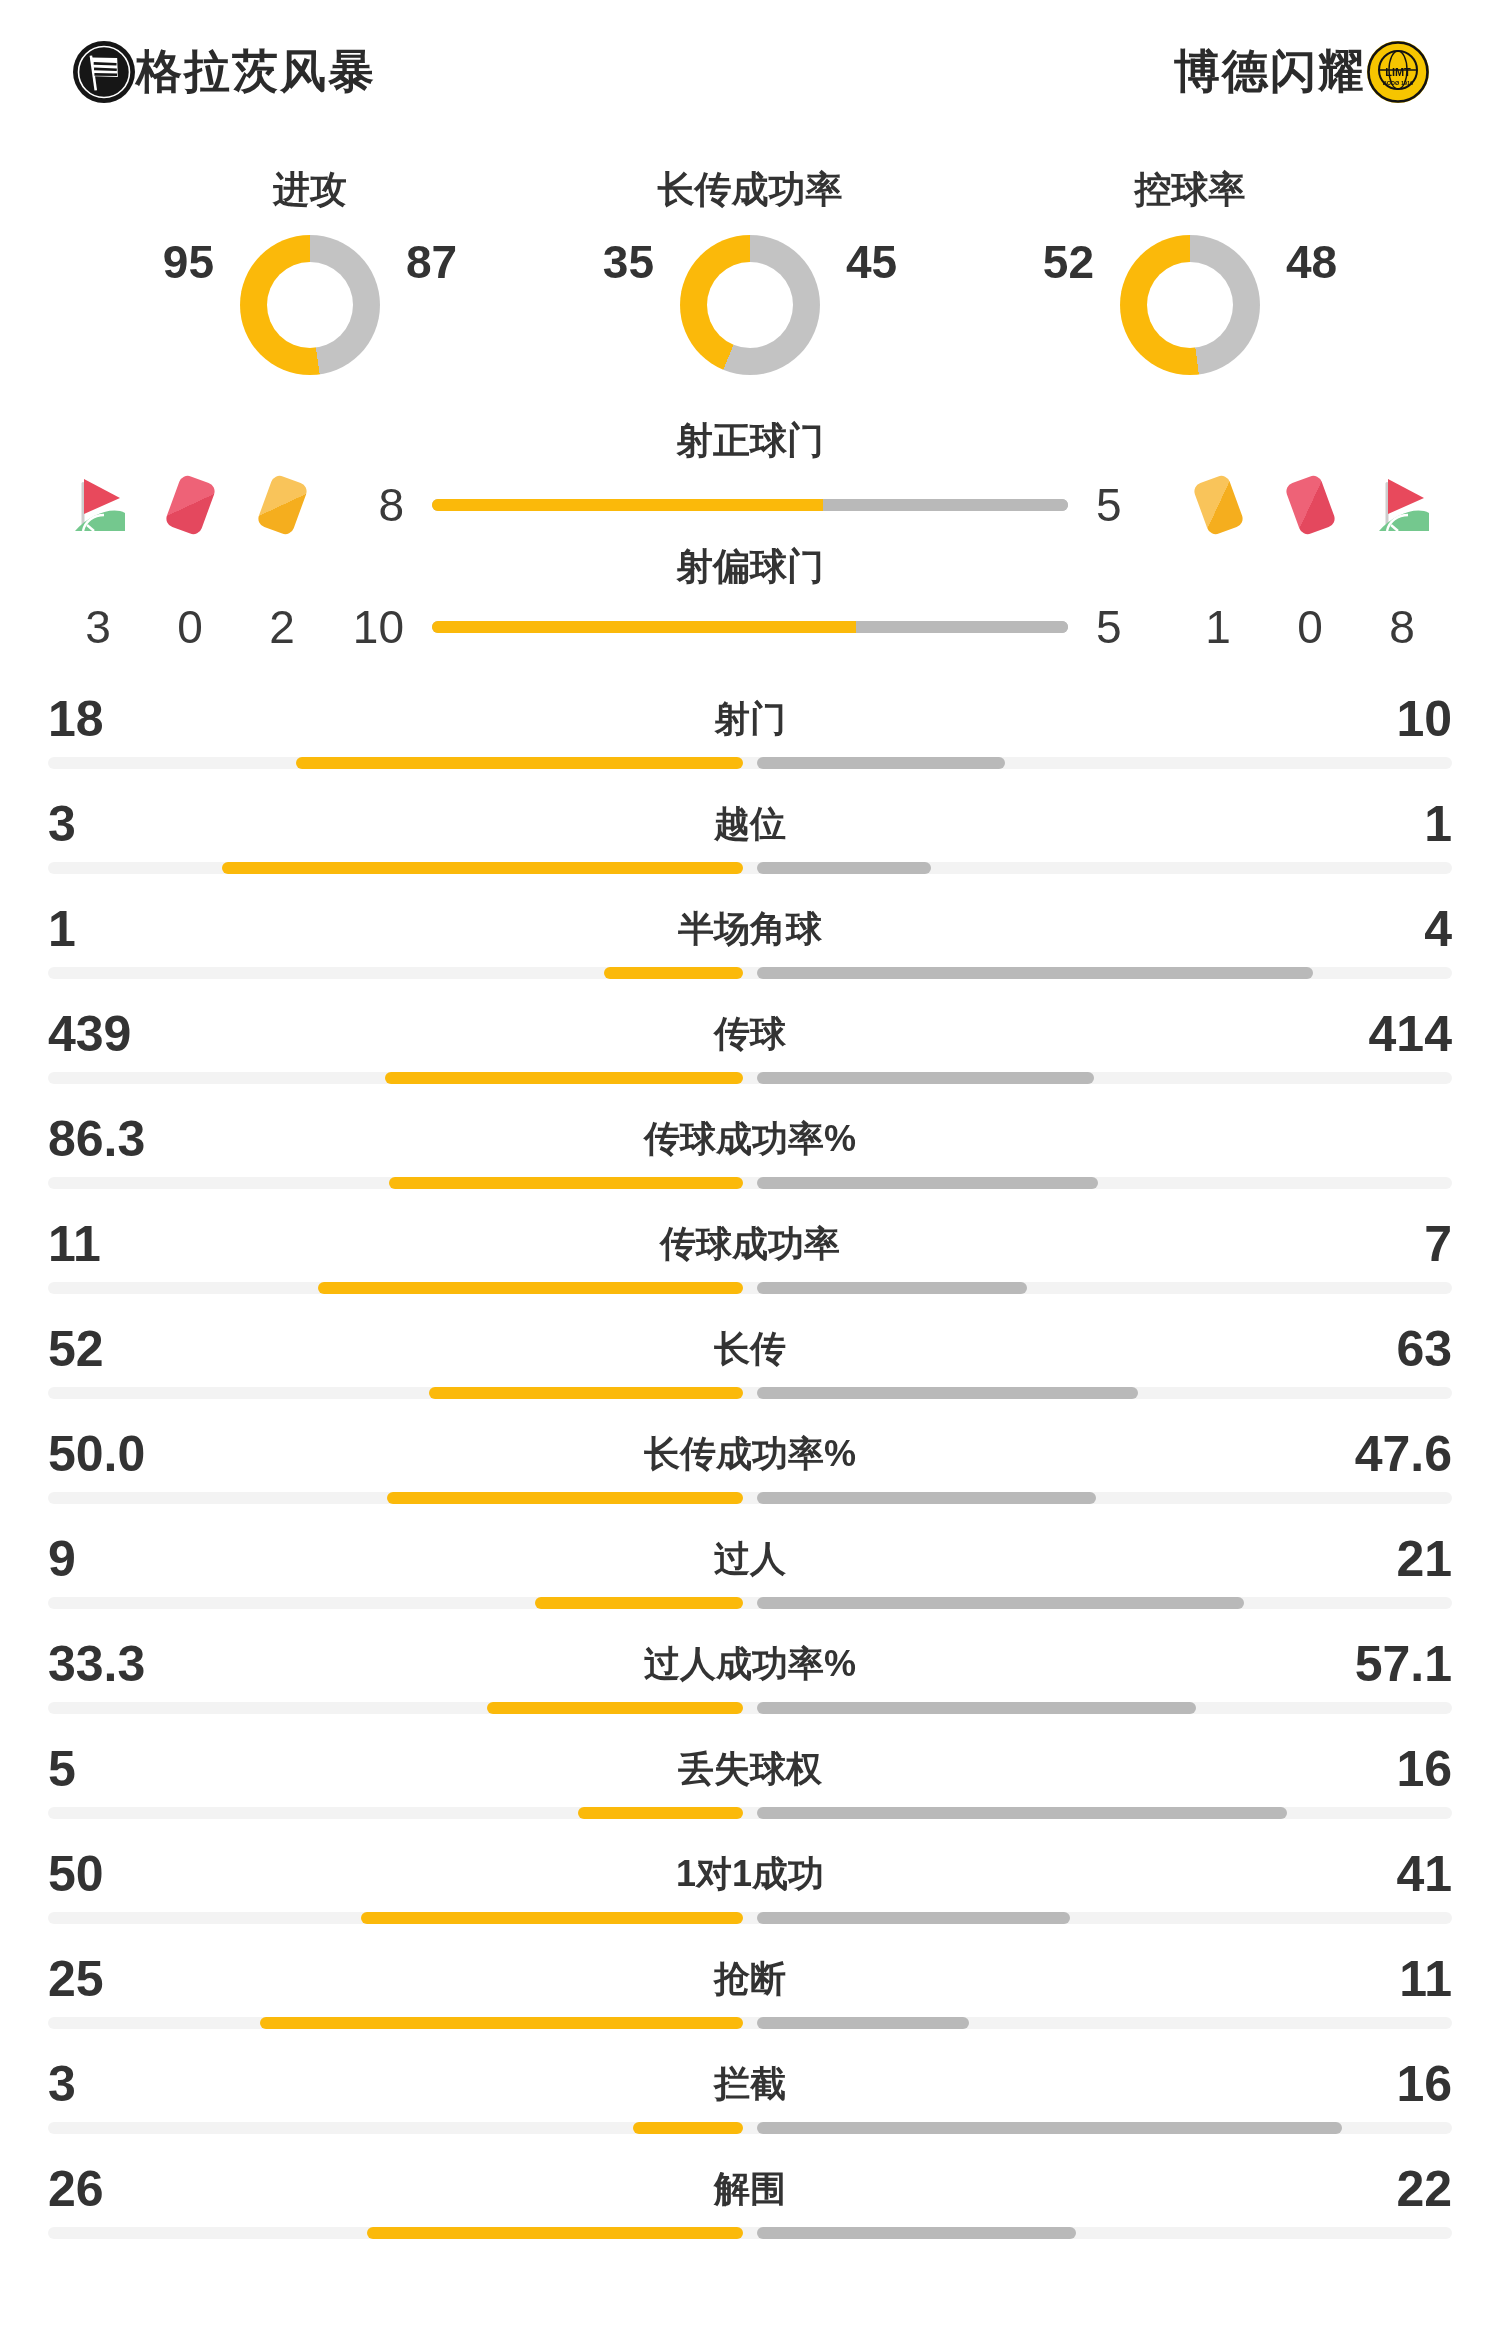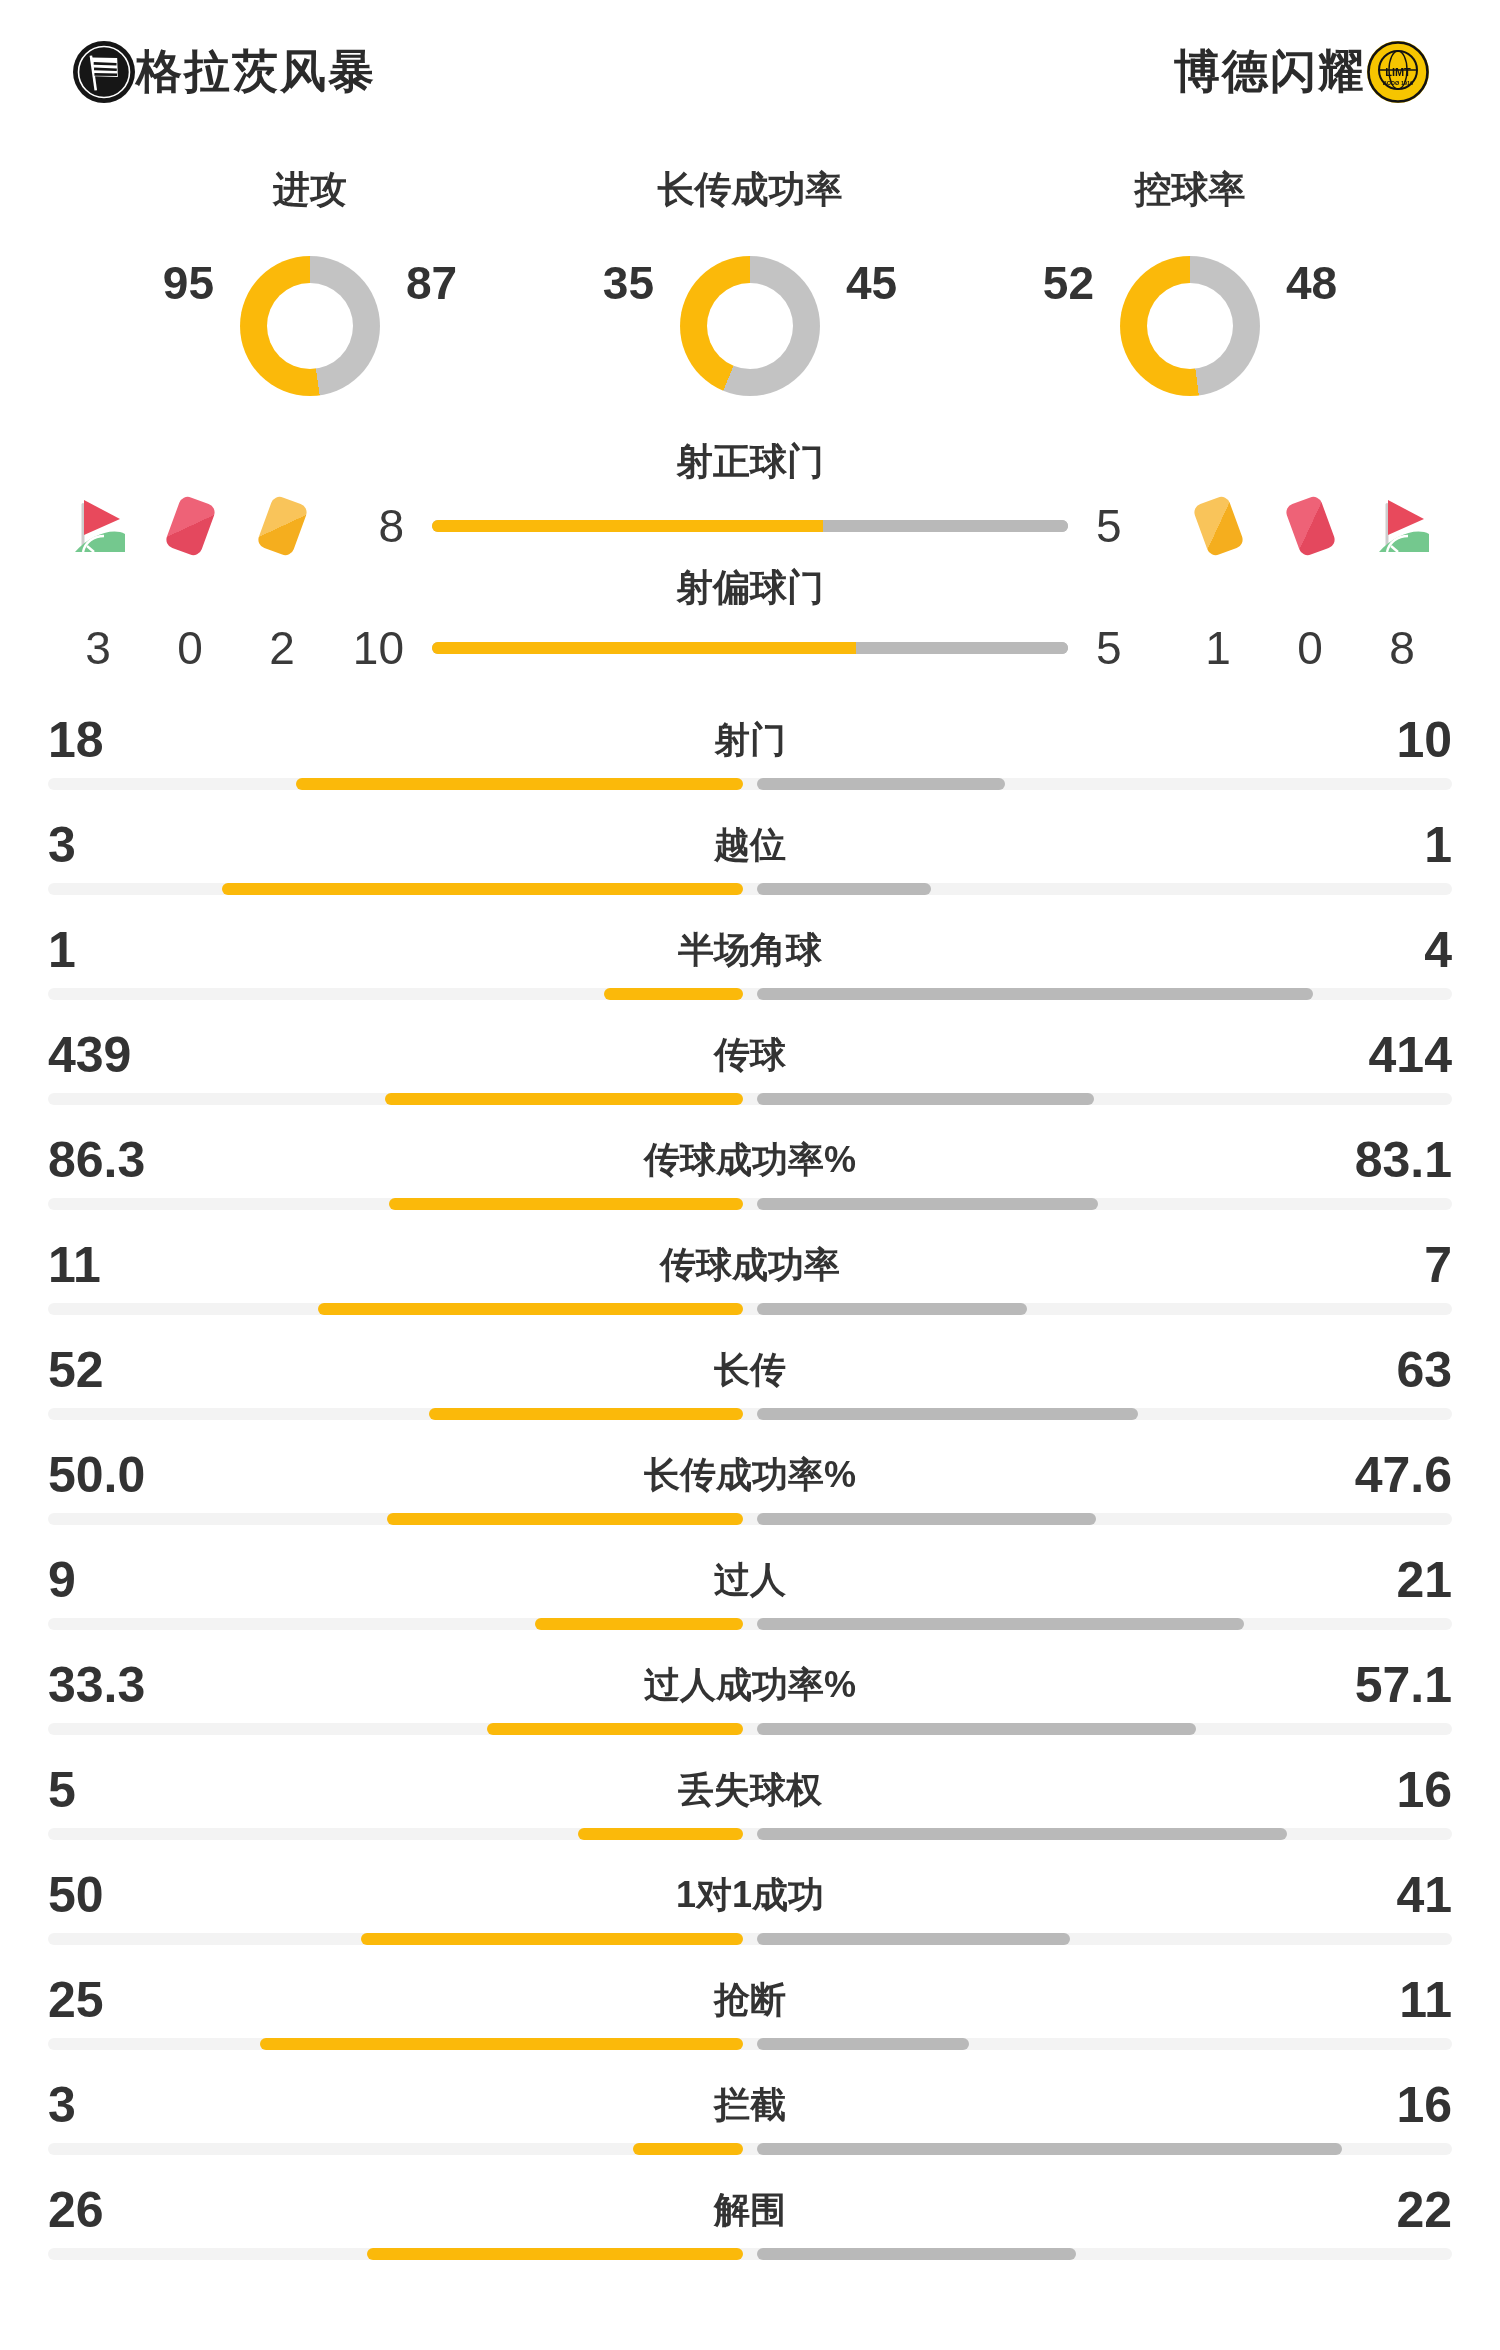--- a/index.html
+++ b/index.html
@@ -17,21 +17,21 @@
   }
   
   header{display:flex;justify-content:space-between;align-items:center;padding:40px 70px 0 72px;height:104px}
   .team{display:flex;align-items:center;}
   .team-name{font-size:46px;font-weight:bold;color:#2b2b2b;letter-spacing:2px;white-space:nowrap}
   .logo{width:64px;height:64px;display:block}
   .logo svg{display:block}
   
   .donuts{display:grid;grid-template-columns:1fr 1fr 1fr;padding:0 90px;margin-top:64px}
   .donut-col{display:flex;flex-direction:column;align-items:center}
-  .donut-label{font-size:37px;font-weight:bold;line-height:44px;margin-bottom:44px;text-align:center}
+  .donut-label{font-size:37px;font-weight:bold;line-height:44px;margin-bottom:23px;text-align:center}
   .donut-row{display:flex;align-items:flex-start;gap:26px}
   .dval{font-size:46px;font-weight:bold;min-width:96px}
   .home-val{text-align:right}
   .away-val{text-align:left}
   .donut-ring{width:140px;height:140px;border-radius:50%;position:relative;flex:0 0 auto}
   .donut-ring .hole{position:absolute;left:27px;top:27px;width:86px;height:86px;border-radius:50%;background:#fff}
   
   .shots{margin-top:44px}
   .shots-title{text-align:center;font-size:37px;font-weight:bold;line-height:44px}
   .shots-title.second{margin-top:8px}
@@ -238,21 +238,20 @@
     <div class="track">
       <i class="ty" style="width: calc(25.735% - 3.6029px);"></i>
       <i class="tg" style="width: calc(24.265% - 3.3971px);"></i>
     </div>
   </div>
 
   <div class="stat-row">
     <div class="stat-line">
       <span class="sv sv-home">86.3</span>
       <span class="stat-label">传球成功率%</span>
-      <span class="sv sv-away">83.1</span>
     </div>
     <div class="track">
       <i class="ty" style="width: calc(25.47% - 3.5658px);"></i>
       <i class="tg" style="width: calc(24.53% - 3.4342px);"></i>
     </div>
   </div>
 
   <div class="stat-row">
     <div class="stat-line">
       <span class="sv sv-home">11</span>

